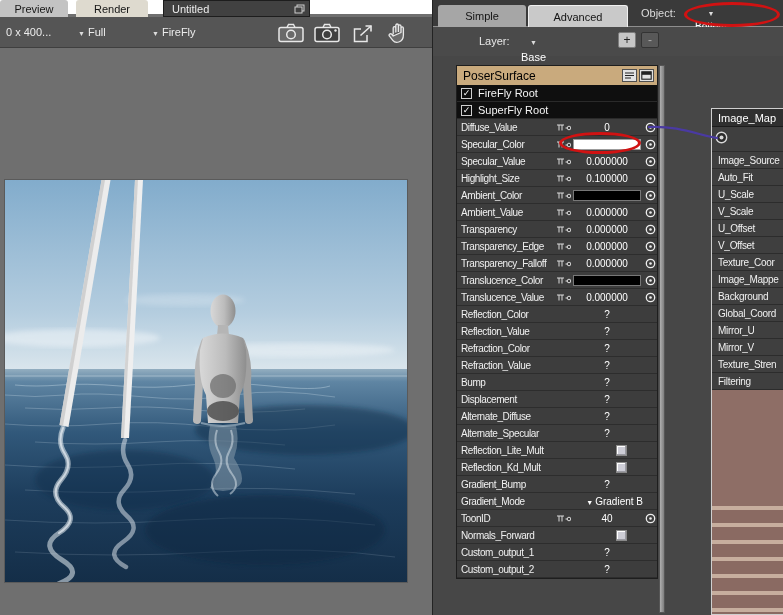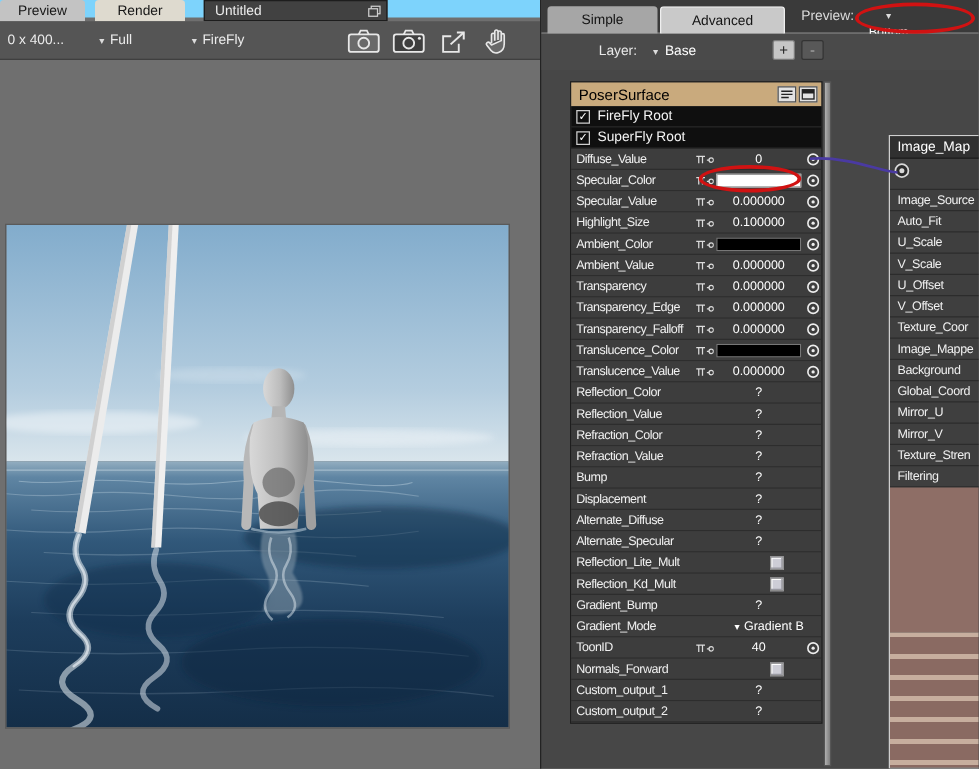--- a/index.html
+++ b/index.html
@@ -1,20 +1,20 @@
 <!DOCTYPE html>
 <html><head>
 <meta charset="utf-8">
 <style>
 *{box-sizing:border-box;margin:0;padding:0;}
 html,body{width:783px;height:615px;overflow:hidden;}
 body{position:relative;background:#6f6f6f;font-family:"Liberation Sans",sans-serif;}
 
 
-.left-tabbar{position:absolute;left:0;top:0;width:432px;height:14px;background:#7dd3fc;}
+.left-tabbar{position:absolute;left:0;top:0;width:432px;height:14px;background:#ffffff;}
 .tab{position:absolute;top:0;height:17px;font-size:11px;color:#161616;display:flex;align-items:center;justify-content:center;border-radius:3px 3px 0 0;}
 .tab-preview{left:0;width:68px;background:#c3c3c3;}
 .tab-render{left:76px;width:72px;background:#dedacf;text-align:center;}
 .doc-field{position:absolute;left:163px;top:0;width:147px;height:17px;background:#414141;border:1px solid #1d1d1d;color:#ececec;font-size:11px;display:flex;align-items:center;justify-content:space-between;padding:0 4px 0 8px;}
 .detach svg{display:block;}
 .toolbar{position:absolute;left:0;top:17px;width:432px;height:31px;background:#555;border-bottom:1px solid #3f3f3f;color:#ececec;font-size:11px;}
 .res{position:absolute;left:6px;top:9px;}
 .dd{display:flex;align-items:center;gap:3px;}
 .dd-full{position:absolute;left:78px;top:9px;}
 .dd-ff{position:absolute;left:152px;top:9px;}
@@ -28,21 +28,21 @@
 
 .right{position:absolute;left:432px;top:0;width:351px;height:615px;background:#474747;border-left:1px solid #232323;overflow:hidden;}
 .r-header{position:absolute;left:0;top:0;width:351px;height:27px;background:#3a3a3a;border-bottom:1px solid #8e8e8e;}
 .rtab{position:absolute;top:5px;height:22px;font-size:11px;display:flex;align-items:center;justify-content:center;border-radius:3px 3px 0 0;color:#141414;}
 .rtab-simple{left:5px;width:88px;background:#a6a6a6;}
 .rtab-adv{left:95px;width:100px;background:#c9c9c9;border:1px solid #efefef;border-bottom:none;}
 .obj-label{position:absolute;left:208px;top:7px;font-size:11px;color:#dcdcdc;}
 .obj-dd{position:absolute;left:262px;top:7px;font-size:10px;color:#fff;display:flex;align-items:center;gap:3px;flex-direction:column;}
 .layer-bar{position:absolute;left:0;top:27px;width:351px;height:29px;background:#4a4a4a;}
 .layer-label{position:absolute;left:46px;top:8px;font-size:11px;color:#e8e8e8;}
-.layer-dd{position:absolute;left:88px;top:8px;font-size:11px;color:#fff;display:flex;align-items:center;gap:4px;}
+.layer-dd{position:absolute;left:88px;top:8px;font-size:11px;color:#fff;display:flex;align-items:center;gap:4px;flex-direction:column;}
 .btn-add{position:absolute;left:185px;top:5px;width:18px;height:16px;background:#c6c6c6;border:1px solid #7c7c7c;color:#222;font-size:12px;display:flex;align-items:center;justify-content:center;border-radius:2px;}
 .btn-rem{position:absolute;left:208px;top:5px;width:18px;height:16px;background:#585858;border:1px solid #333;color:#aaa;font-size:12px;display:flex;align-items:center;justify-content:center;border-radius:2px;}
 
 
 .surface-node{position:absolute;left:23px;top:65px;width:202px;border:1px solid #1e1e1e;background:#3d3d3d;}
 .sn-title{height:19px;background:#c9aa7d;color:#000000;font-size:12px;display:flex;align-items:center;padding:0 3px 0 6px;}
 .sn-title .t{flex:1;}
 .sn-btn{width:15px;height:13px;background:#e2e2e2;border:1px solid #4f4f4f;display:flex;align-items:center;justify-content:center;margin-left:2px;}
 .root-row{height:17px;background:#0f0f0f;border-bottom:1px solid #2a2a2a;display:flex;align-items:center;color:#f4f4f4;font-size:11px;}
 .root-cb{width:11px;height:11px;margin:0 6px 0 4px;background:#0f0f0f;border:1px solid #cfcfcf;color:#fff;font-size:9px;display:flex;align-items:center;justify-content:center;}
@@ -197,21 +197,21 @@
       </g>
       <path d="M196 243 q22 6 44 0" stroke="#cfe0ea" stroke-width="2" opacity="0.5" fill="none"></path>
     </svg>
   </div>
 </div>
 
 <div class="right">
   <div class="r-header">
     <div class="rtab rtab-simple">Simple</div>
     <div class="rtab rtab-adv">Advanced</div>
-    <span class="obj-label">Preview:</span>
+    <span class="obj-label">Object:</span>
     <span class="obj-dd">
         <span class="arr"></span>
         <span>Bottom</span>
       </span>
   </div>
   <div class="layer-bar">
     <span class="layer-label">Layer:</span>
     <span class="layer-dd">
         <span class="arr"></span>
         <span>Base</span>

